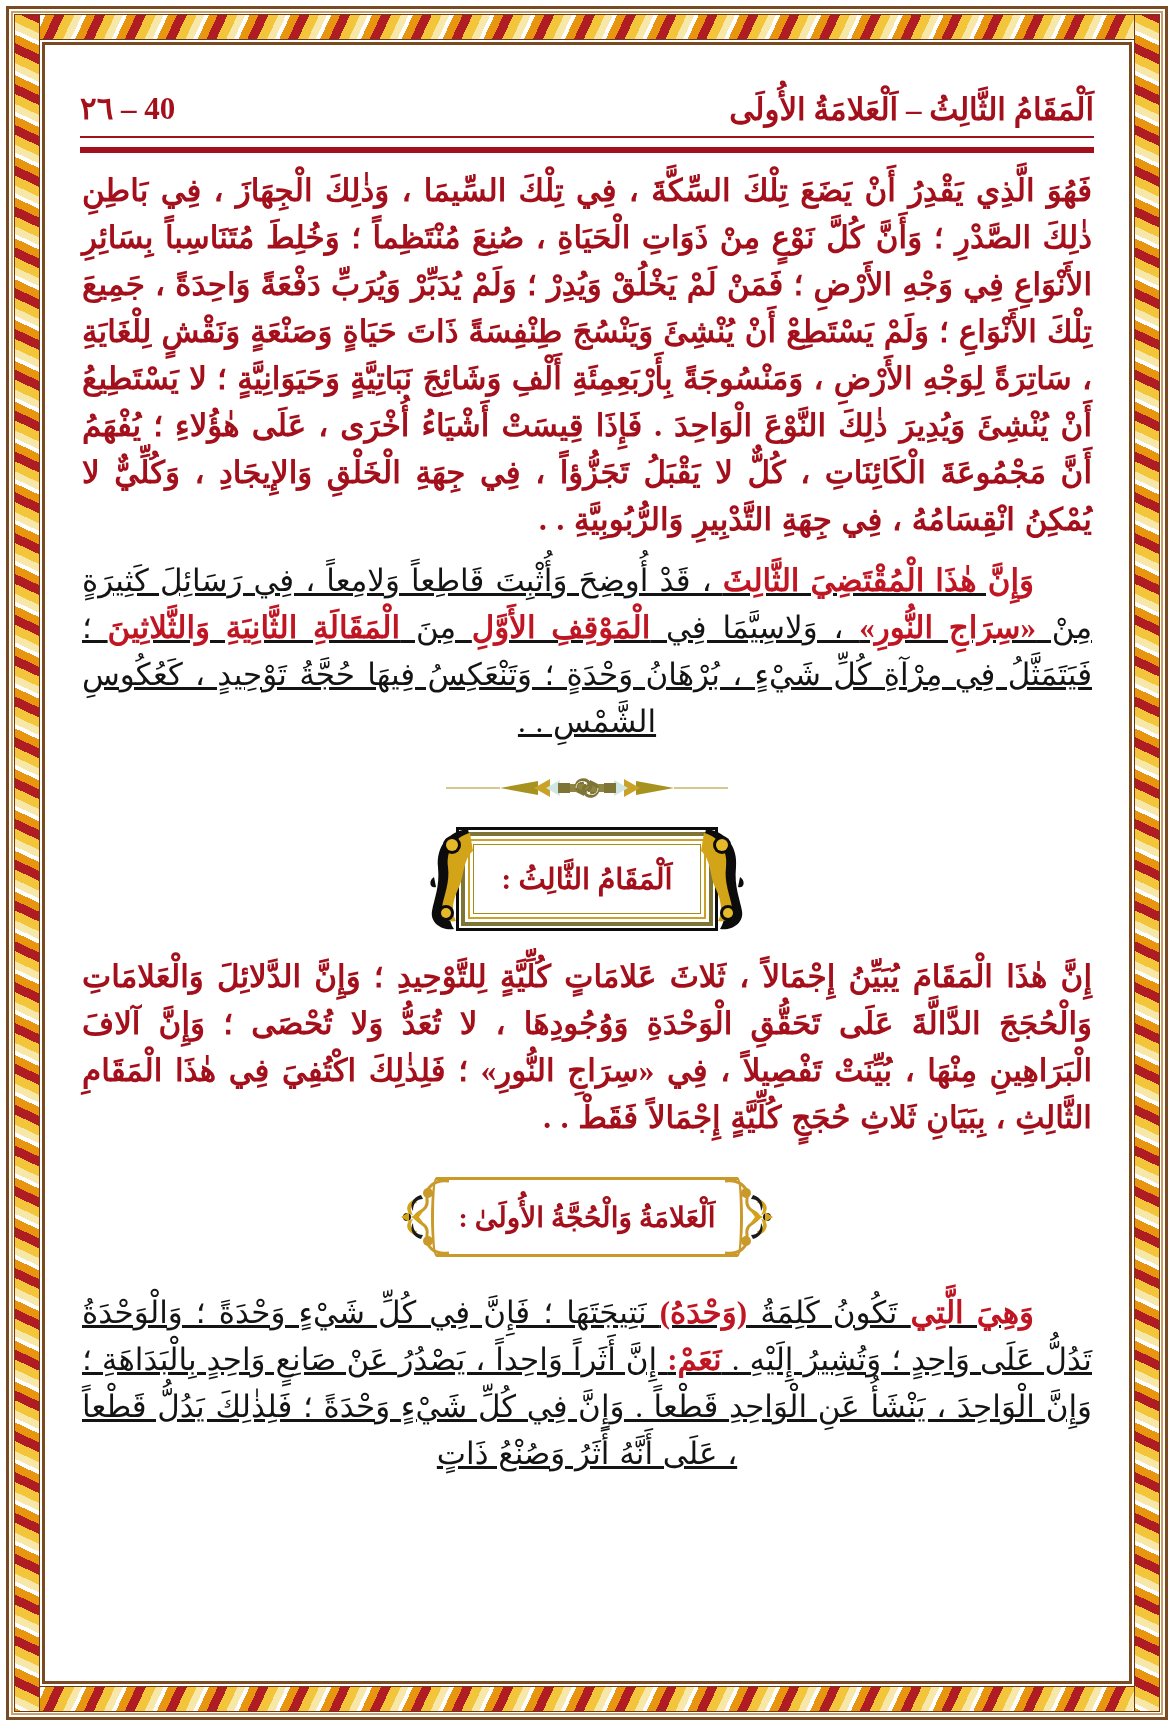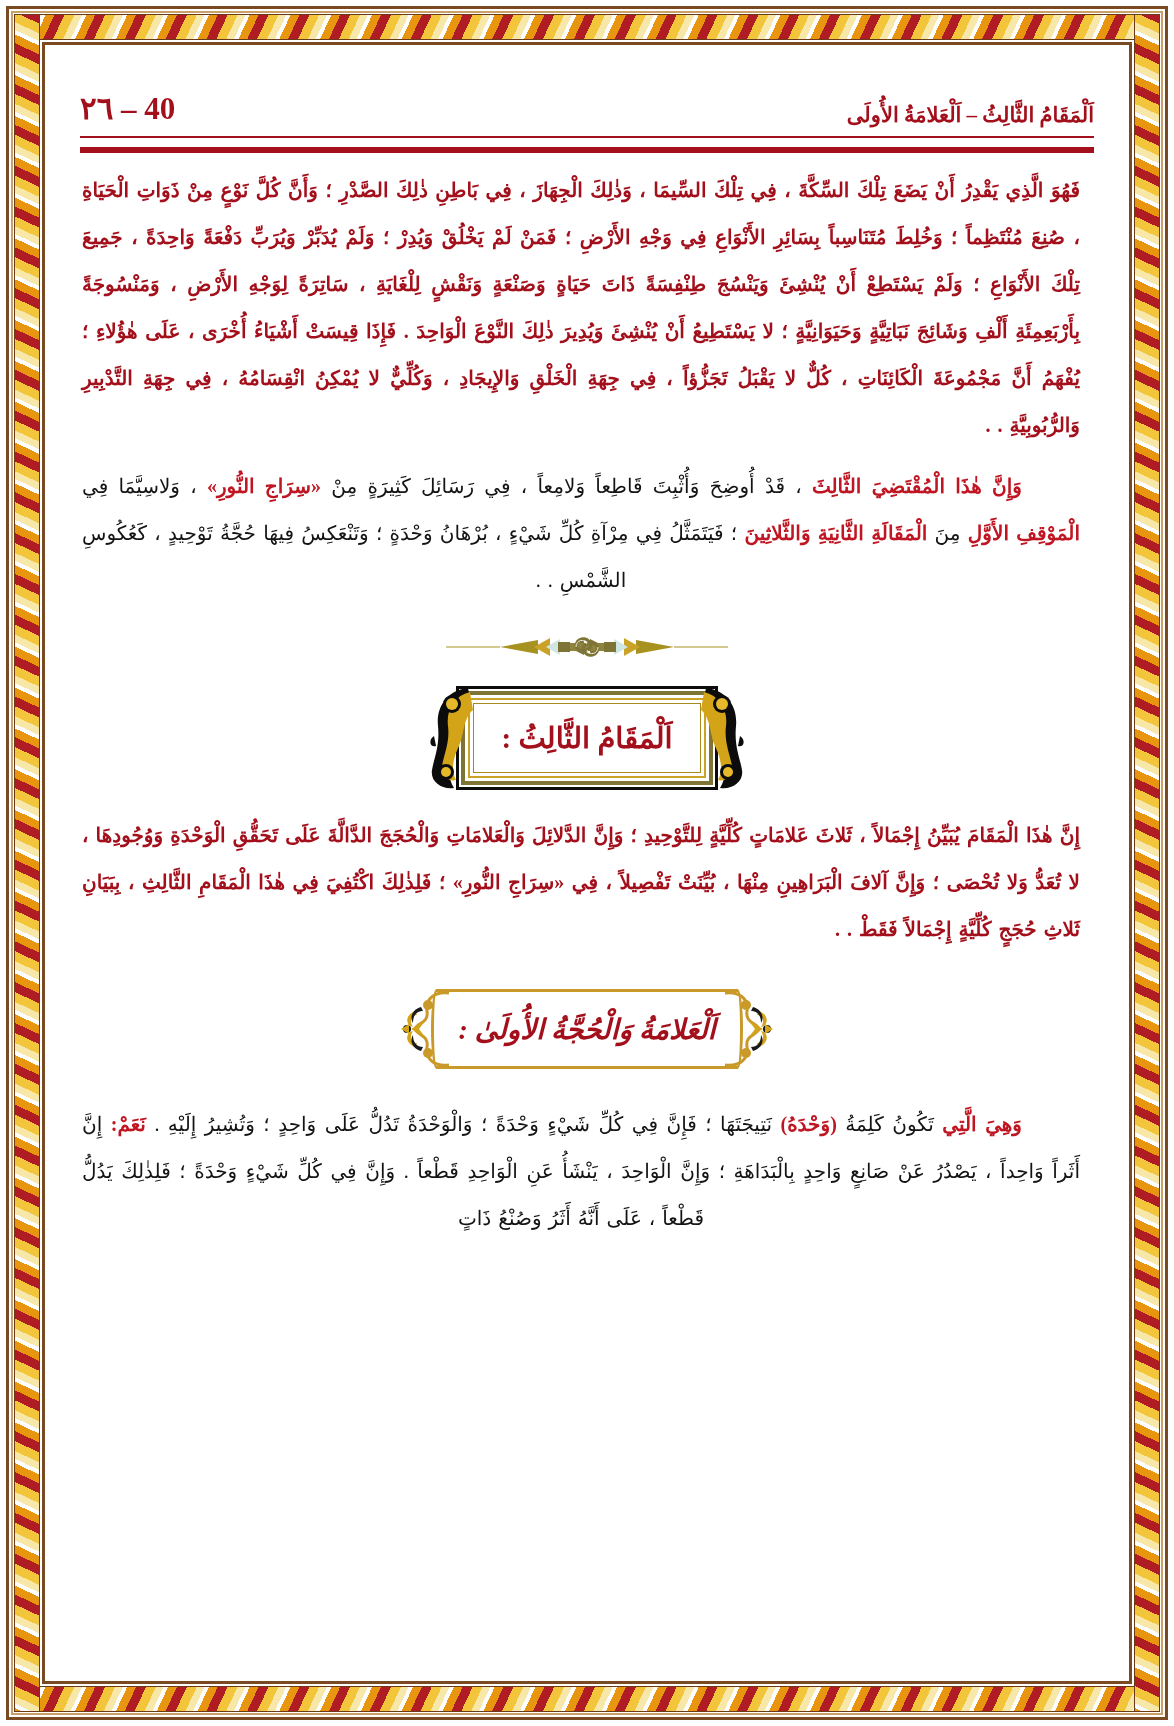--- a/index.html
+++ b/index.html
@@ -93,47 +93,47 @@
     color:#a3101c;
     font-size:31px;
     font-weight:bold;
     letter-spacing:2px;
     line-height:1;
     padding-bottom:4px;
     font-family:"Liberation Serif","DejaVu Serif",serif;
   }
   .header .head-title{
     color:#a3101c;
-    font-size:21px;
+    font-size:31px;
     font-weight:bold;
     line-height:1.2;
     white-space:nowrap;
     margin-left:120px;
   }
   .rule{
     margin:8px 12px 0 12px;
     height:9px;
     border-top:2px solid #a3101c;
     border-bottom:6px solid #a3101c;
     background:#ffffff;
   }
 
   
   .para{
     direction:rtl;
     text-align:justify;
     text-align-last:center;
-    font-size:20px;
+    font-size:31px;
     line-height:47px;
     color:#111111;
-    margin:14px 26px 0 14px;
+    margin:14px 14px 0 14px;
     word-spacing:2px;
   }
   .para.red{ color:#a3101c; font-weight:bold; text-align-last:right; }
-  .para.black{ color:#141414; }
+  .para.black{ color:#141414;text-decoration:underline; }
   .para.indent{ text-indent:58px; }
   .hl{ color:#c01522; font-weight:bold; }
   .para.black .hl{ color:#c01522; }
 
   
   .divider{
     display:flex;justify-content:center;align-items:center;
     margin:26px 0 18px 0;
   }
 
@@ -172,21 +172,21 @@
   }
   .gb-frame{
     position:absolute;left:30px;right:30px;top:14px;bottom:14px;
     border:3px solid #c9992a;
     border-radius:6px / 44px;
     box-sizing:border-box;
   }
   .gb-label{
     position:relative;z-index:5;
     color:#a3101c;font-size:28px;font-weight:bold;
-    white-space:nowrap;direction:rtl;font-style:italic;
+    white-space:nowrap;direction:rtl;
   }
 
   .orn-left,.orn-right{position:absolute;top:50%;transform:translateY(-50%);z-index:6;}
   .orn-left{left:-6px;}
   .orn-right{right:-6px;}
 </style>
 </head>
 <body>
 
 <div class="page">

